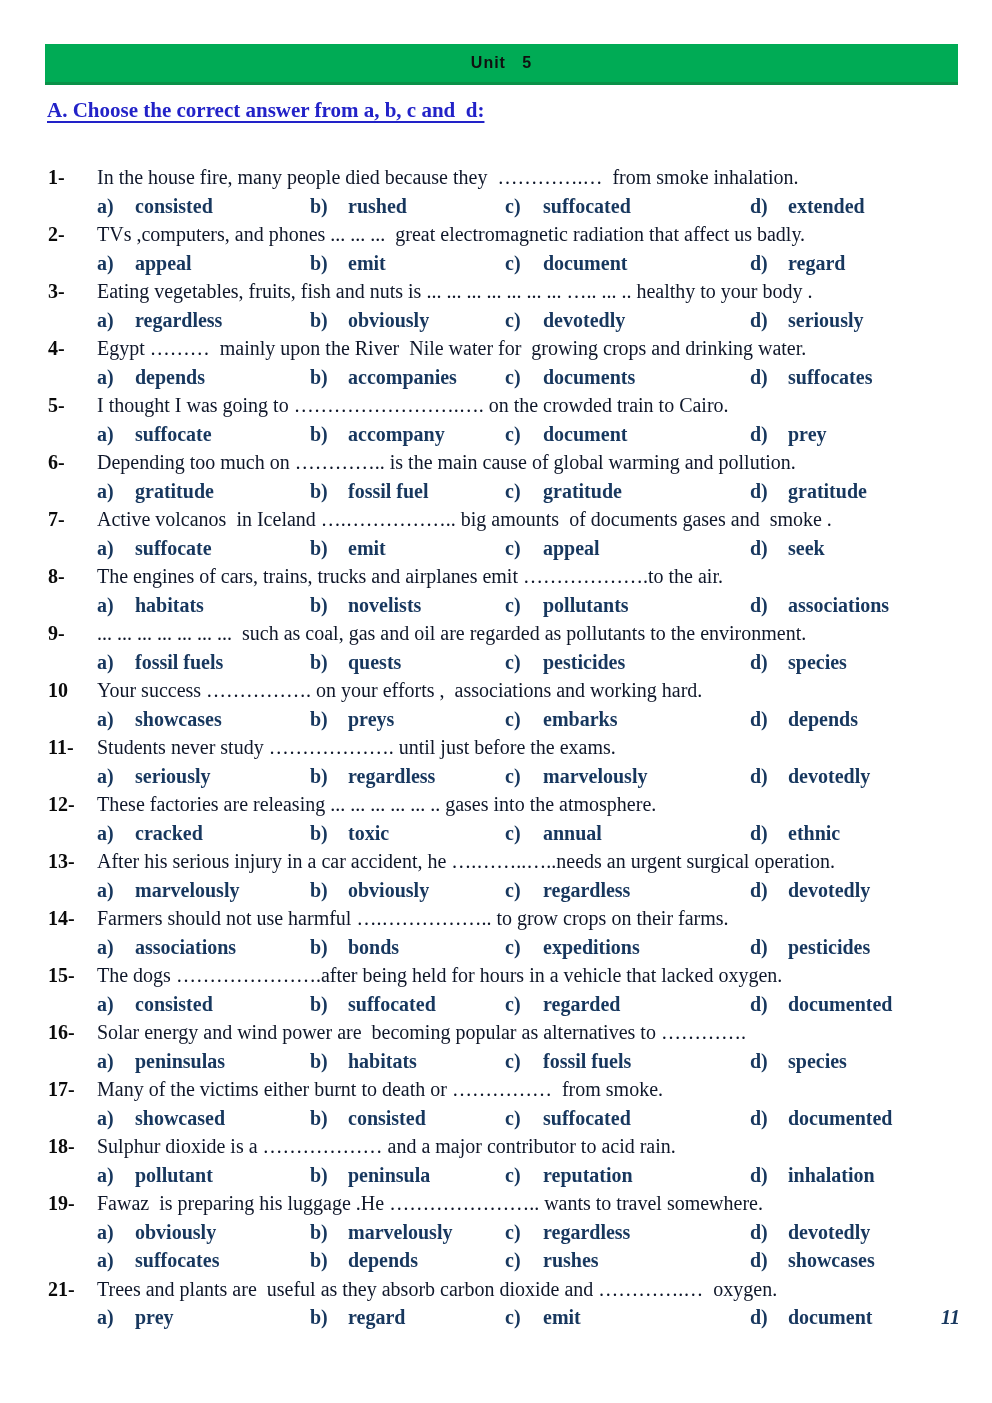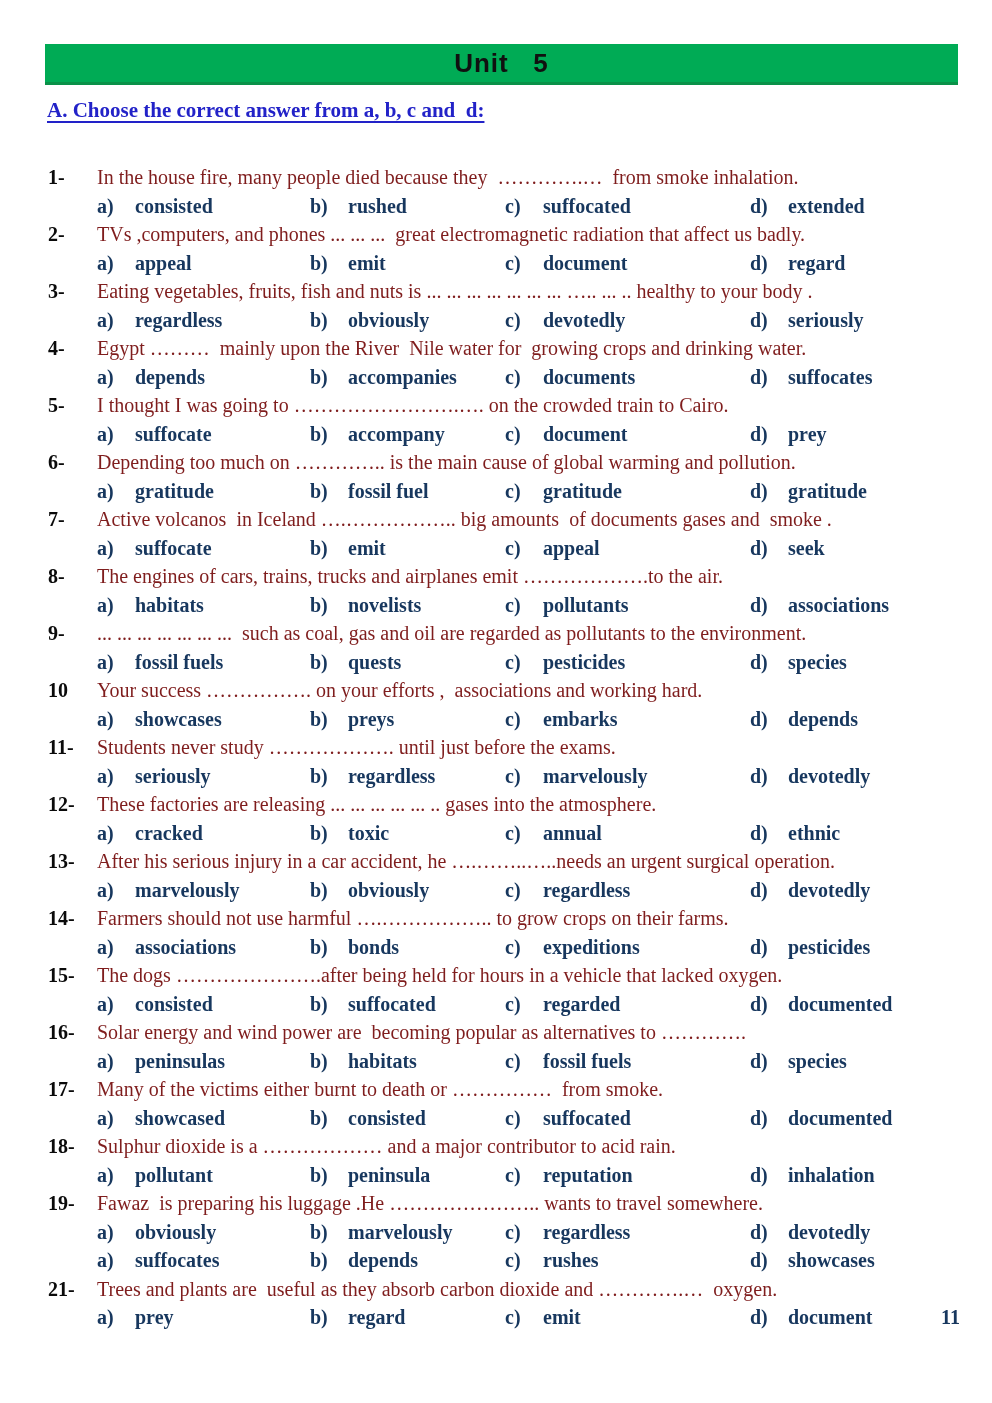--- a/index.html
+++ b/index.html
@@ -21,21 +21,21 @@
   }
   .green-bar {
     position: absolute; left: 45px; top: 44px;
     width: 913px; height: 41px;
     background: var(--header-green);
     border-bottom: 3px solid var(--header-green-dark);
     display: flex; align-items: center; justify-content: center;
   }
   .unit-title {
     font-family: "Liberation Sans", "DejaVu Sans", sans-serif;
-    font-weight: 700; font-size: 26px; color: #101010;
+    font-weight: 700; font-size: 16px; color: #101010;
     white-space: pre; letter-spacing: 1px;
   }
   .section-heading {
     position: absolute; left: 47px; top: 98px;
     font-size: 21px; font-weight: 700;
     color: var(--heading-blue);
     text-decoration: underline;
     text-decoration-thickness: 2px;
     text-underline-offset: 4px;
     white-space: pre;
@@ -43,36 +43,36 @@
   .questions {
     position: absolute; left: 48px; top: 163px; width: 912px;
   }
   .q-block { }
   .q-line { display: flex; height: 28.5px; line-height: 28.5px; }
   .q-num {
     flex: 0 0 49px; width: 49px;
     font-weight: 700; font-size: 20px; color: #0a0a0a;
   }
   .q-text {
-    font-size: 20px; white-space: pre; color: #7f1d1d;
+    font-size: 20px; white-space: pre; color: #0f172a;
   }
   .opt-line {
     display: flex; height: 28.5px; line-height: 28.5px;
     padding-left: 49px;
     color: var(--option-navy);
     font-weight: 700; font-size: 20px;
   }
   .opt-cell { display: flex; white-space: pre; }
   .cell-a { flex: 0 0 213px; width: 213px; }
   .cell-b { flex: 0 0 195px; width: 195px; }
   .cell-c { flex: 0 0 245px; width: 245px; }
   .cell-d { flex: 1 1 auto; }
   .opt-letter { flex: 0 0 38px; width: 38px; }
   .opt-word { }
-  .page-num { margin-left: 44px; font-weight: 700; color: var(--option-navy); }
+  .page-num { margin-left: 44px; font-weight: 700; color: var(--option-navy); font-style: italic; }
 </style>
 </head>
 <body>
 
 <div class="green-bar">
   <span class="unit-title">Unit   5</span>
 </div>
 
 <div class="section-heading">A. Choose the correct answer from a, b, c and  d:</div>
 

